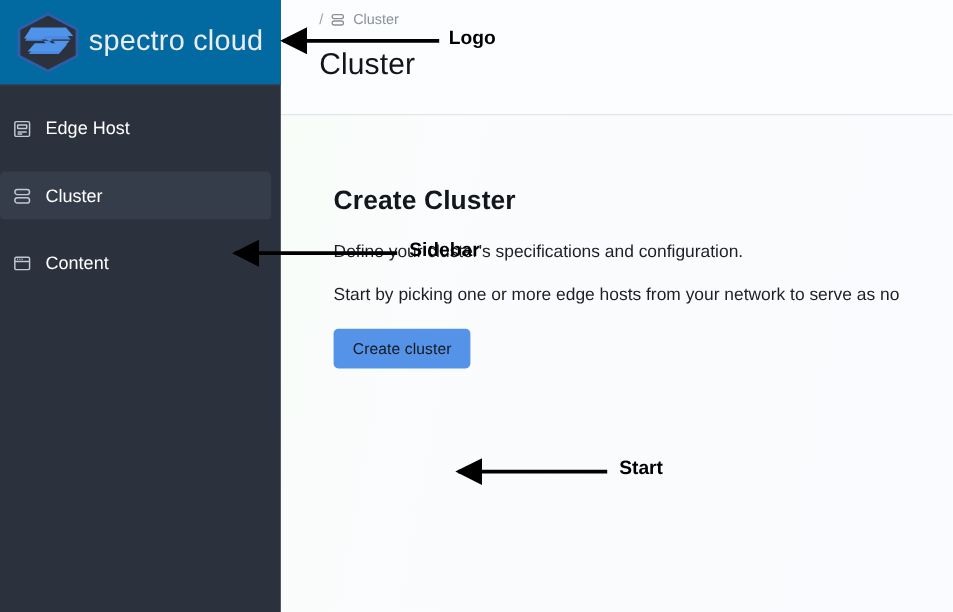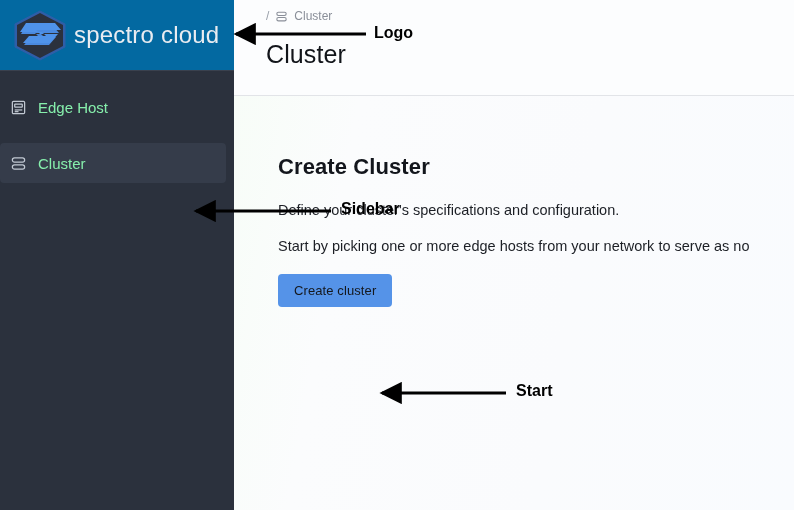--- a/index.html
+++ b/index.html
@@ -72,21 +72,21 @@
   .nav-icon {
     width: 28px;
     flex: 0 0 28px;
     display: flex;
     align-items: center;
     justify-content: flex-start;
     color: #c2c9d3;
   }
   .nav-label {
     font-size: 15px;
-    color: #86efac;
+    color: #ffffff;
     white-space: nowrap;
   }
 
   
   .main {
     flex: 1 1 auto;
     height: 510px;
     position: relative;
     background: linear-gradient(100deg, #f7fdf7 0%, #fbfcfd 22%, #fafbfd 60%, #f9fbfe 100%);
     display: flex;
@@ -207,20 +207,32 @@
       <div class="nav-item active">
         <span class="nav-icon">
           <svg width="17" height="17" viewBox="0 0 18 18" fill="none" stroke="currentColor" stroke-width="1.3">
             <rect x="2.5" y="3" width="13" height="4.6" rx="2.3"></rect>
             <rect x="2.5" y="10.4" width="13" height="4.6" rx="2.3"></rect>
           </svg>
         </span>
         <span class="nav-label">Cluster</span>
       </div>
 
+      <div class="nav-item">
+        <span class="nav-icon">
+          <svg width="17" height="17" viewBox="0 0 18 18" fill="none" stroke="currentColor" stroke-width="1.3">
+            <rect x="2.5" y="3.5" width="13" height="11" rx="1.3"></rect>
+            <line x1="2.5" y1="7.3" x2="15.5" y2="7.3"></line>
+            <circle cx="4.9" cy="5.4" r=".62" fill="currentColor" stroke="none"></circle>
+            <circle cx="6.9" cy="5.4" r=".62" fill="currentColor" stroke="none"></circle>
+            <circle cx="8.9" cy="5.4" r=".62" fill="currentColor" stroke="none"></circle>
+          </svg>
+        </span>
+        <span class="nav-label">Content</span>
+      </div>
 
 
     </nav>
   </aside>
 
   <main class="main">
 
     <div class="page-header">
       <div class="breadcrumb">
         <span class="bc-slash">/</span>

